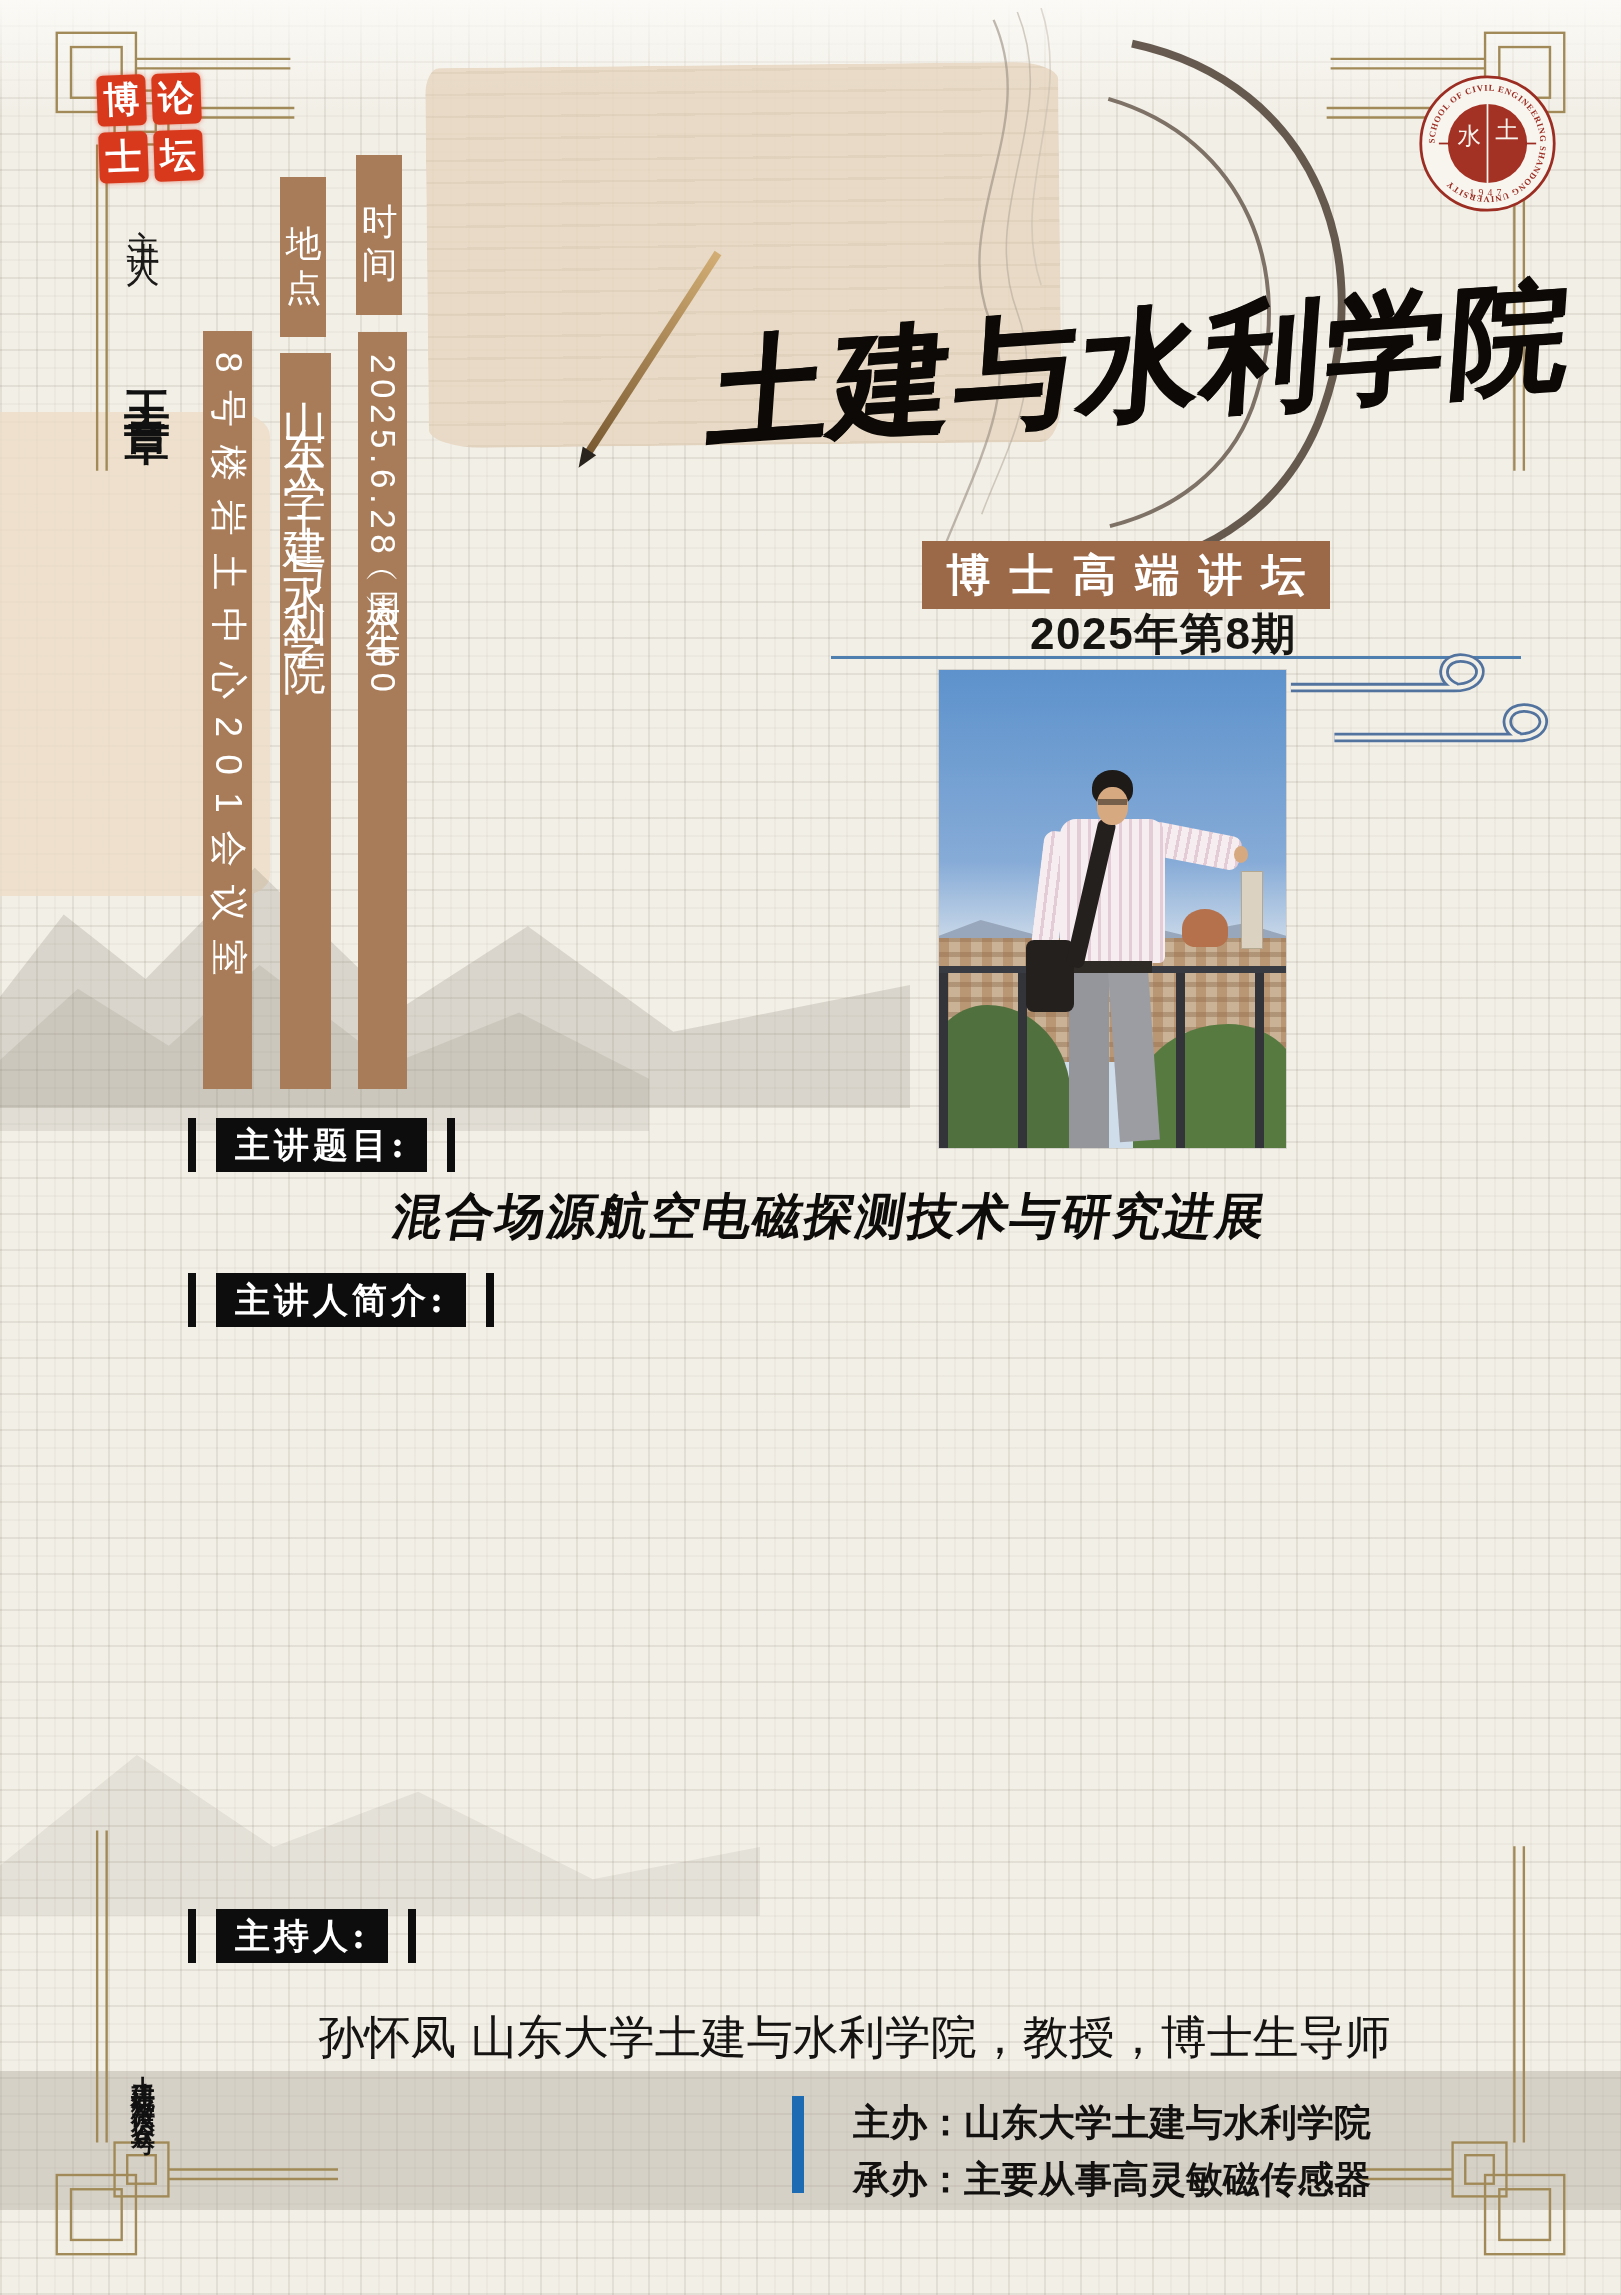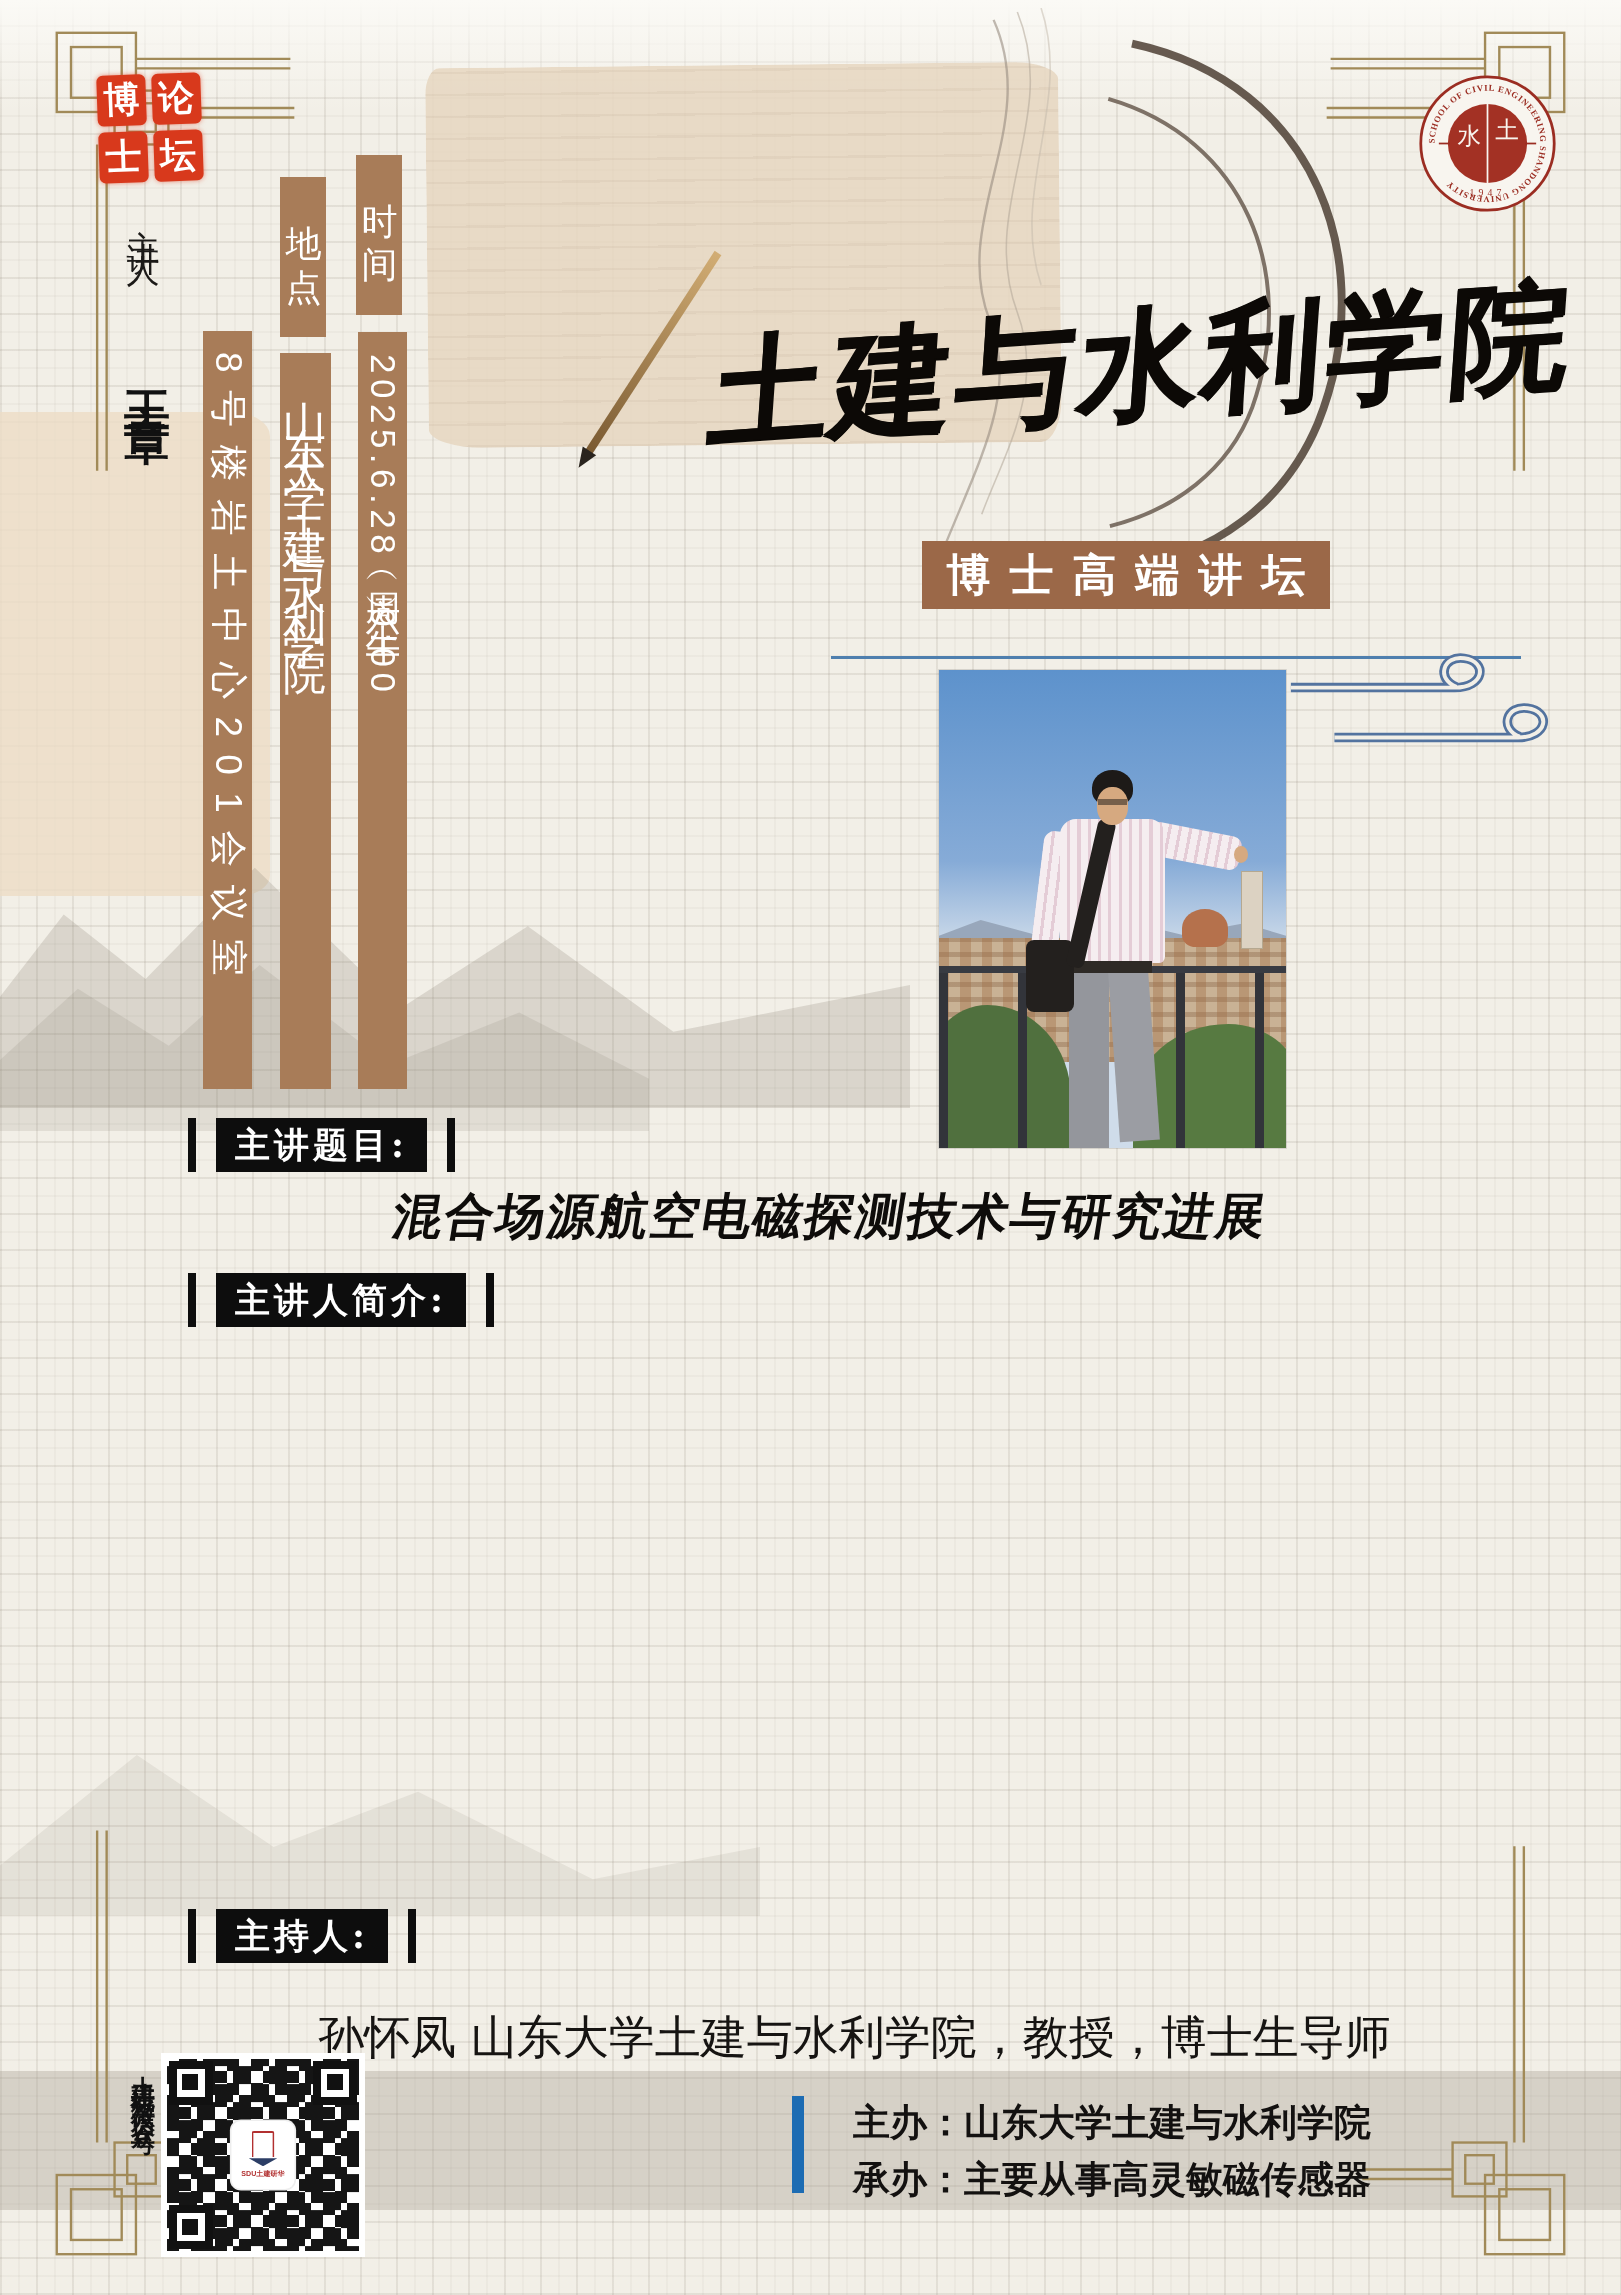--- a/index.html
+++ b/index.html
@@ -275,20 +275,21 @@
     </svg>
   </div>
 
   <div class="main-title">
     <span>土建与水利学院</span>
   </div>
 
   <div class="badge">
     <span>博士高端讲坛</span>
     </div>
+  <div class="issue">2025年第8期</div>
   <div class="issue-line"></div>
 
   <div class="photo">
     <div class="ph-sky"></div>
     <div class="ph-mtn"></div>
     <div class="ph-city"></div>
     <div class="ph-dome"></div>
     <div class="ph-tower"></div>
     <div class="ph-green-l"></div>
     <div class="ph-green-r"></div>
@@ -332,29 +333,18 @@
   </div>
 
   <div class="tag" id="tag-host">
     <div class="tbar"></div>
     <div class="tbox">主持人:</div>
     <div class="tbar"></div>
   </div>
   <div class="host">孙怀凤  山东大学土建与水利学院，教授，博士生导师</div>
 
   <div class="qr-caption v-up">土建研华微信公众号</div>
-  <div class="qr">
-    <div class="qr-pattern"></div>
-    <div class="fndr f-tl"></div>
-    <div class="fndr f-tr"></div>
-    <div class="fndr f-bl"></div>
-    <div class="qr-logo">
-      <div class="qr-tower"></div>
-      <div class="qr-base"></div>
-      <div class="qr-logo-text">SDU土建研华</div>
-    </div>
-  </div>
   <div class="org-bar"></div>
   <div class="org1">主办：山东大学土建与水利学院</div>
   <div class="org2">承办：主要从事高灵敏磁传感器</div>
 
 </div>
 
 
 </body></html>

